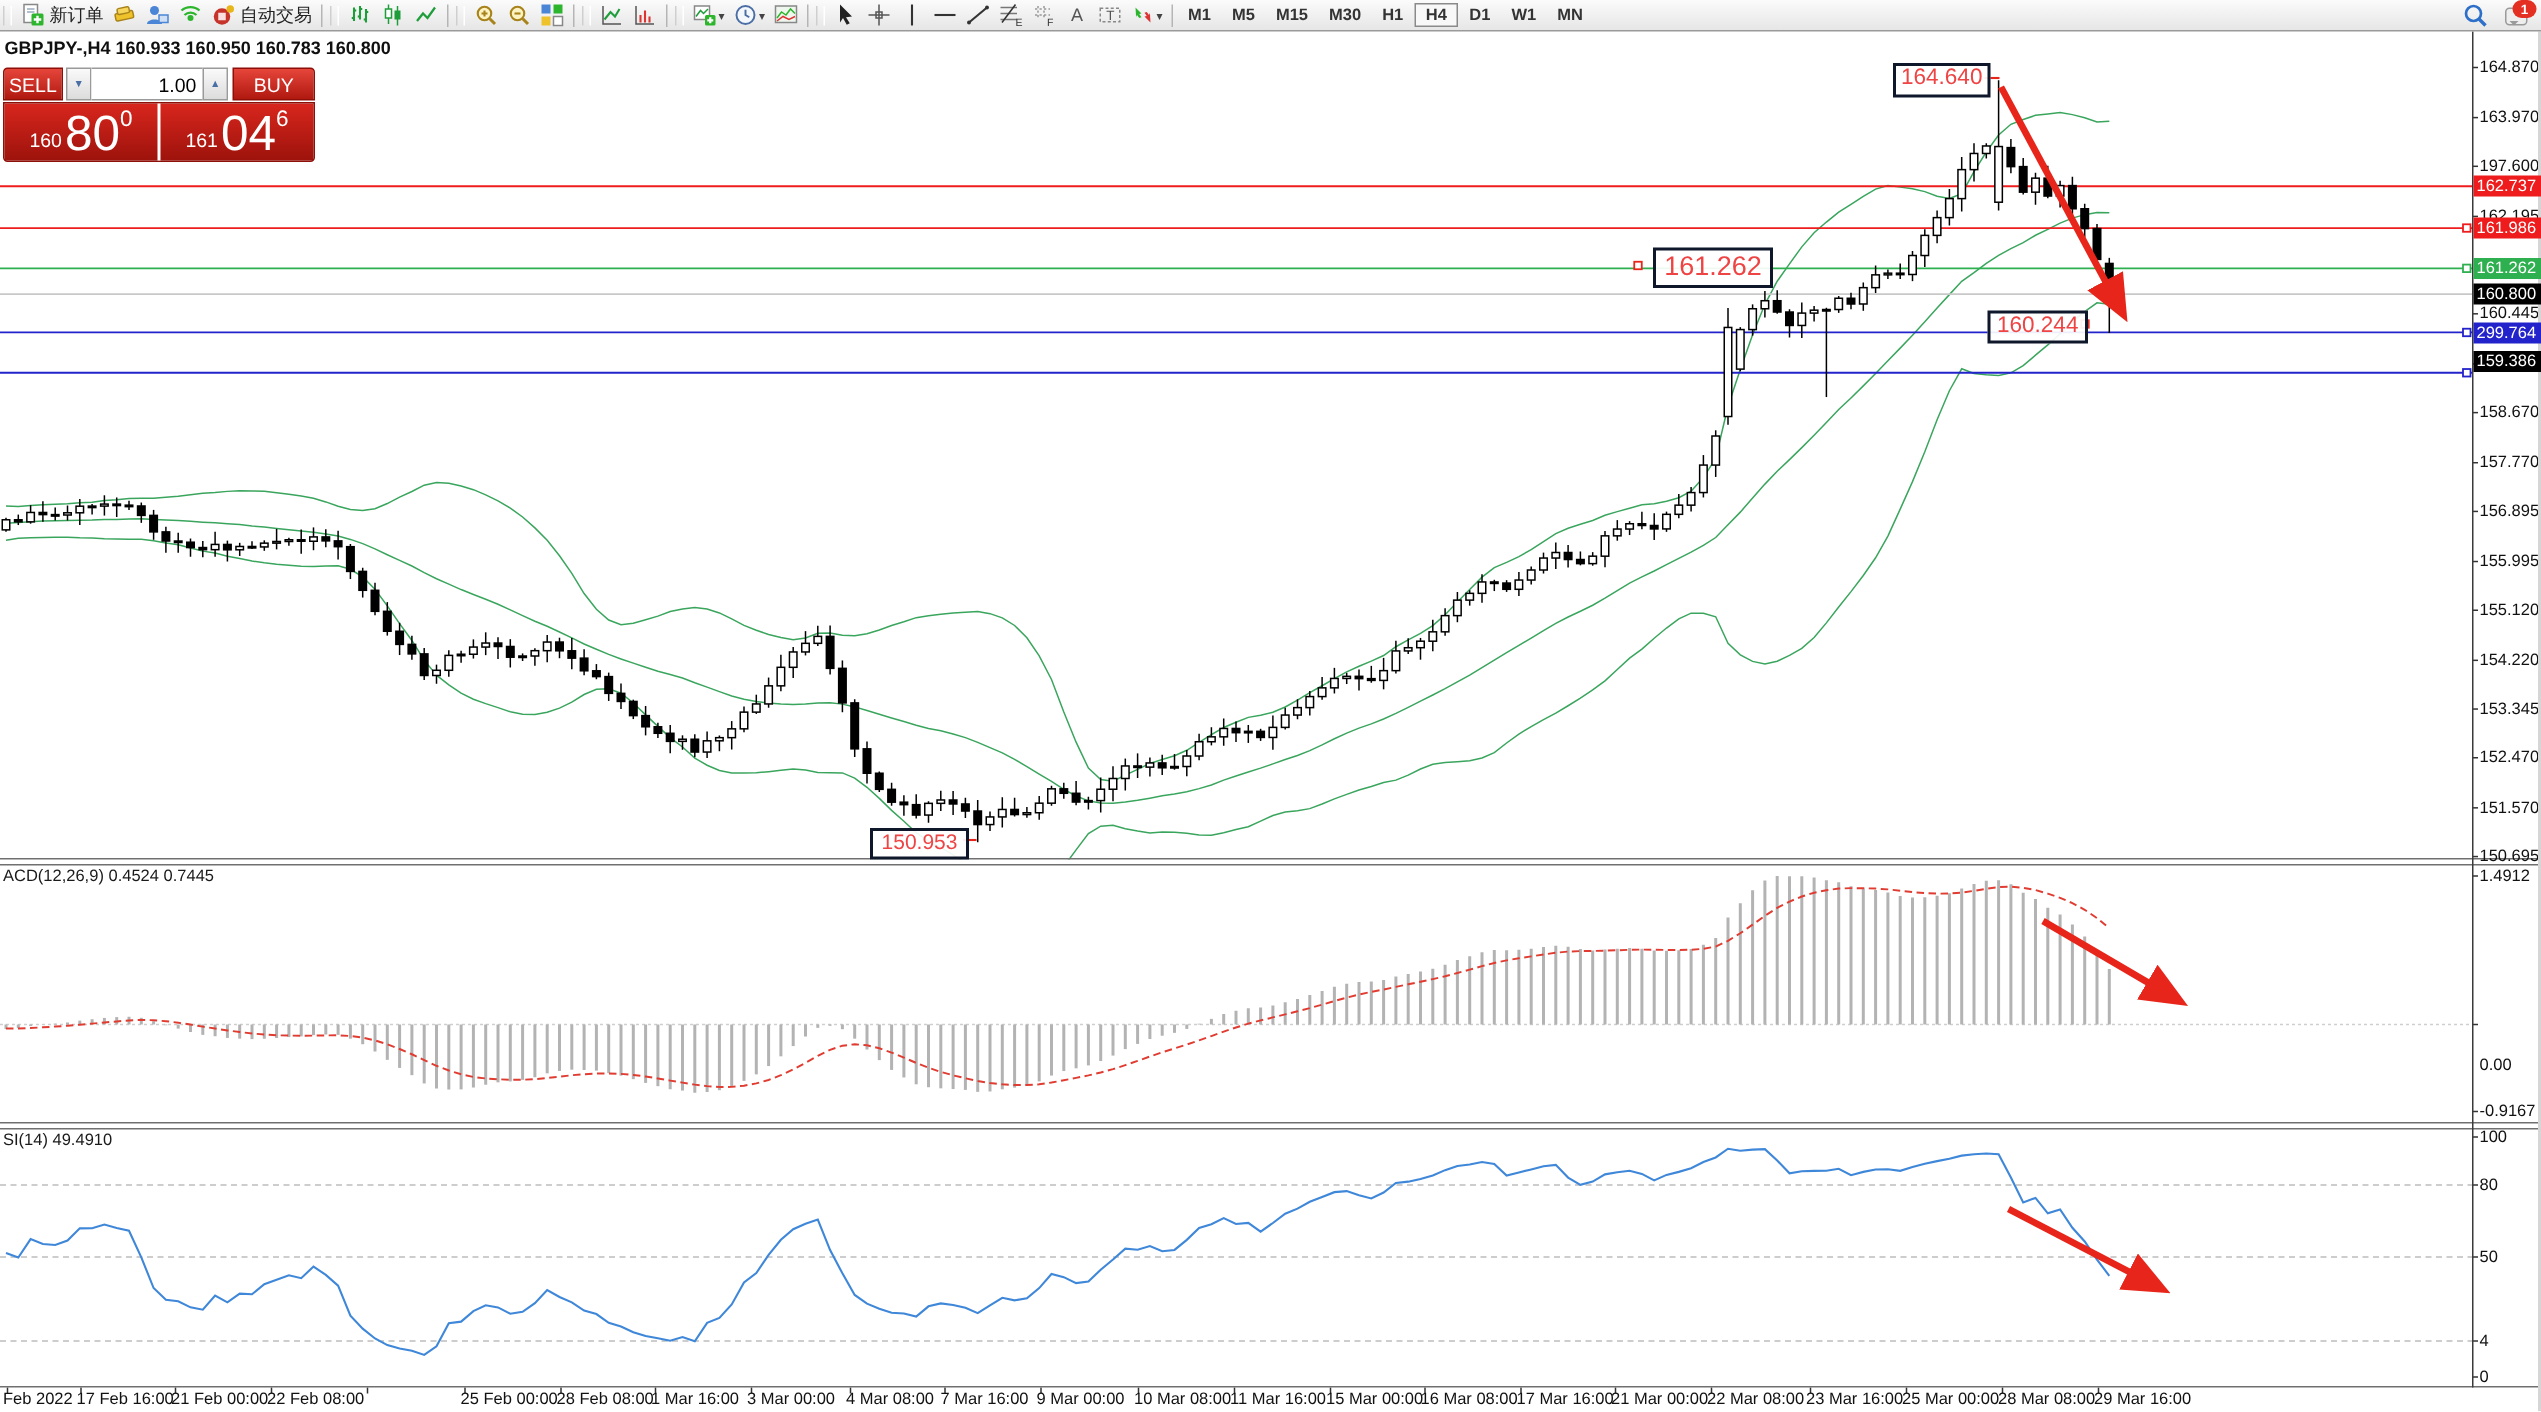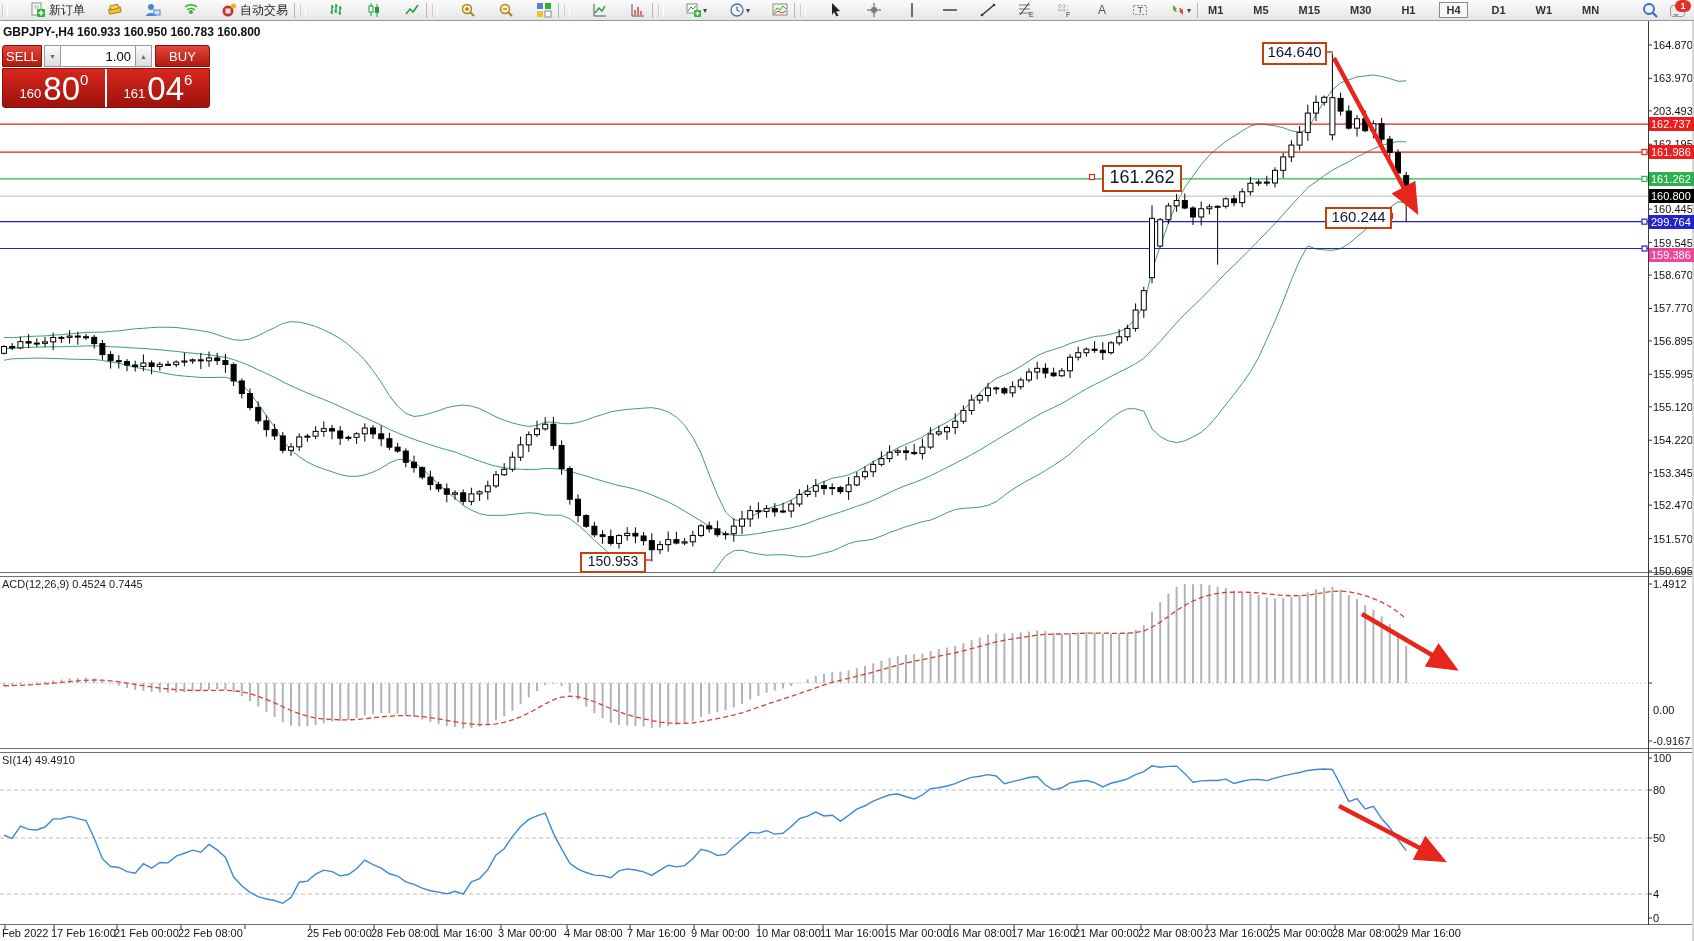--- a/index.html
+++ b/index.html
@@ -2,21 +2,21 @@
 <html><head>
 <meta charset="utf-8">
 <style>
   html,body{margin:0;padding:0;background:#fff;}
   #app{position:relative;width:1694px;height:941px;overflow:hidden;background:#fff;
        font-family:"Liberation Sans",sans-serif;-webkit-font-smoothing:antialiased;}
   
   .toolbar{position:absolute;top:0;left:0;width:1694px;height:20px;
     background:linear-gradient(#fbfbfb,#e6e6e6);border-bottom:1px solid #9a9a9a;
     display:flex;align-items:center;font-size:12px;z-index:10;}
-  .tgroup{display:flex;align-items:center;height:20px;gap:16px;}
+  .tgroup{display:flex;align-items:center;height:20px;}
   .grip{width:4px;height:13px;margin:0 3px 0 2px;border-left:1px solid #cfcfcf;border-right:1px solid #fff;}
   .tbtn{height:18px;display:flex;align-items:center;padding:0 3px;cursor:default;}
   .tbtn .lbl{margin-left:3px;color:#222;}
   .caret{font-size:8px;color:#444;margin-left:1px;}
   .tsep{width:1px;height:15px;background:#b5b5b5;margin:0 3px;}
   .icn{width:16px;height:16px;display:inline-block;}
   .icn svg{display:block;}
   .tf{padding:0 6px;height:16px;line-height:16px;color:#333;font-size:11px;font-weight:700;margin:0 1px;}
   .tf.active{background:#f8f8f8;border:1px solid #8a8a8a;line-height:14px;height:14px;}
   .tb-right{position:absolute;right:6px;top:1px;display:flex;align-items:center;}
@@ -28,21 +28,21 @@
   
   .hline-sep{position:absolute;left:0;width:1694px;height:1px;background:#707070;z-index:4;}
   .vaxis{position:absolute;left:1648px;top:21px;width:1px;height:904px;background:#3a3a3a;z-index:4;}
   .edge{position:absolute;right:0;top:21px;width:2px;height:920px;background:#d6d6d6;z-index:6;}
   .ylab{position:absolute;left:1653px;font-size:11px;color:#111;z-index:5;white-space:nowrap;}
   .badge{position:absolute;left:1649px;width:44px;height:14px;font-size:11px;line-height:14px;color:#fff;
     text-align:left;padding-left:2px;z-index:6;white-space:nowrap;}
   .xlab{position:absolute;top:927px;font-size:11px;color:#111;z-index:5;white-space:nowrap;}
   .indlab{position:absolute;font-size:11px;color:#1a1a1a;z-index:5;white-space:nowrap;}
   .hdr{position:absolute;left:3px;top:25px;font-size:12px;font-weight:700;color:#101010;z-index:7;white-space:nowrap;}
-  .anno{position:absolute;border:2px solid #c2410c;color:#0f172a;background:rgba(255,255,255,.92);
+  .anno{position:absolute;border:2px solid #0f172a;color:#ef4444;background:rgba(255,255,255,.92);
     z-index:8;text-align:center;white-space:nowrap;font-weight:400;}
   #chart-svg{position:absolute;left:0;top:0;z-index:2;}
   
   .trade{position:absolute;left:2px;top:45px;width:208px;z-index:9;font-family:"Liberation Sans",sans-serif;}
   .trow1{display:flex;height:22px;}
   .btn-red{background:linear-gradient(#e6453a,#b01910);border:1px solid #8d0f08;color:#fff;
     font-size:13px;display:flex;align-items:center;justify-content:center;}
   .sellbtn{width:40px;border-radius:3px 0 0 0;}
   .buybtn{width:56px;border-radius:0 3px 0 0;margin-left:3px;}
   .spin{display:flex;height:22px;margin-left:2px;}
@@ -1014,40 +1014,40 @@
   <div class="hline-sep" style="top:924px"></div>
   <div class="vaxis"></div>
   <div class="edge"></div>
 
   <div class="indlab" style="left:2px;top:578px">ACD(12,26,9) 0.4524 0.7445</div>
   <div class="indlab" style="left:2px;top:754px">SI(14) 49.4910</div>
 
   <div id="overlays">
       <div class="ylab" style="top: 39px;">164.870</div>
       <div class="ylab" style="top: 72.399px;">163.970</div>
-      <div class="ylab" style="top: 104.87px;">203.493</div>
+      <div class="ylab" style="top: 104.87px;">197.600</div>
       <div class="ylab" style="top: 138.269px;">162.195</div>
       <div class="ylab" style="top: 203.212px;">160.445</div>
       <div class="ylab" style="top: 236.611px;">159.545</div>
       <div class="ylab" style="top: 269.082px;">158.670</div>
       <div class="ylab" style="top: 302.481px;">157.770</div>
       <div class="ylab" style="top: 334.952px;">156.895</div>
       <div class="ylab" style="top: 368.351px;">155.995</div>
       <div class="ylab" style="top: 400.822px;">155.120</div>
       <div class="ylab" style="top: 434.221px;">154.220</div>
       <div class="ylab" style="top: 466.693px;">153.345</div>
       <div class="ylab" style="top: 499.164px;">152.470</div>
       <div class="ylab" style="top: 532.563px;">151.570</div>
       <div class="ylab" style="top: 565.034px;">150.695</div>
       <div class="badge" style="top: 117.156px; background: rgb(238, 28, 28);">162.737</div>
       <div class="badge" style="top: 145.025px; background: rgb(238, 28, 28);">161.986</div>
       <div class="badge" style="top: 171.893px; background: rgb(47, 176, 80);">161.262</div>
       <div class="badge" style="top: 189.038px; background: rgb(0, 0, 0);">160.800</div>
       <div class="badge" style="top: 214.644px; background: rgb(35, 35, 204);">299.764</div>
-      <div class="badge" style="top: 248px; background: #ec4899;">159.386</div>
+      <div class="badge" style="top: 234px; background: #000000;">159.386</div>
       <div class="ylab" style="top: 578px;">1.4912</div>
       <div class="ylab" style="top: 677px; margin-top: 27px;">0.00</div>
       <div class="ylab" style="top: 735px;">-0.9167</div>
       <div class="ylab" style="top: 752px;">100</div>
       <div class="ylab" style="top: 784px;">80</div>
       <div class="ylab" style="top: 832px;">50</div>
       <div class="ylab" style="top: 888px;">4</div>
       <div class="ylab" style="top: 912px;">0</div>
       <div class="xlab" style="left: 2px;">Feb 2022</div>
       <div class="xlab" style="left: 51px;">17 Feb 16:00</div>

